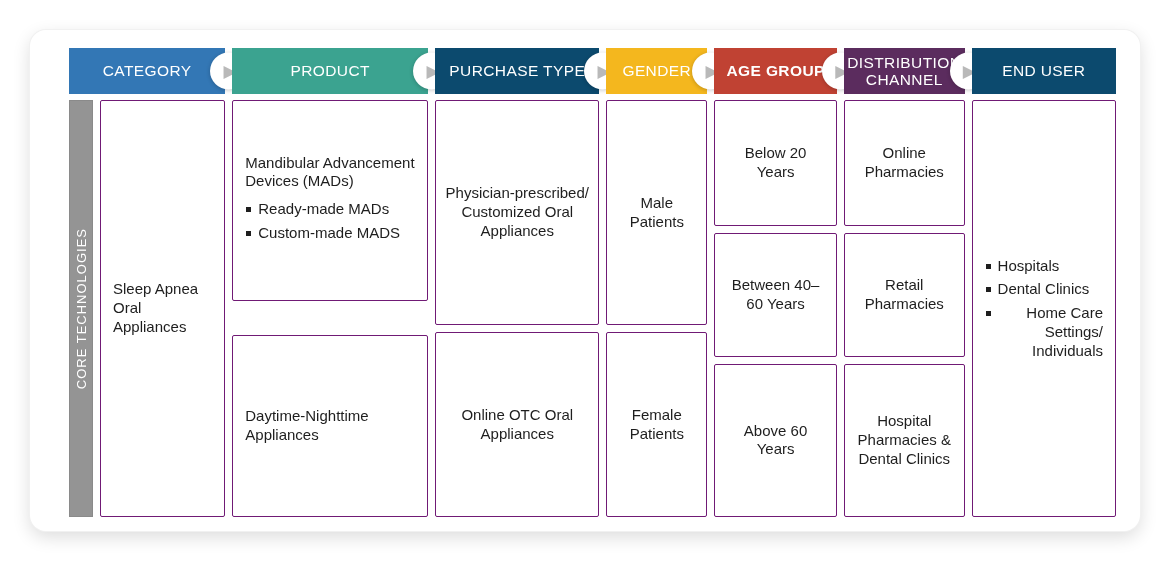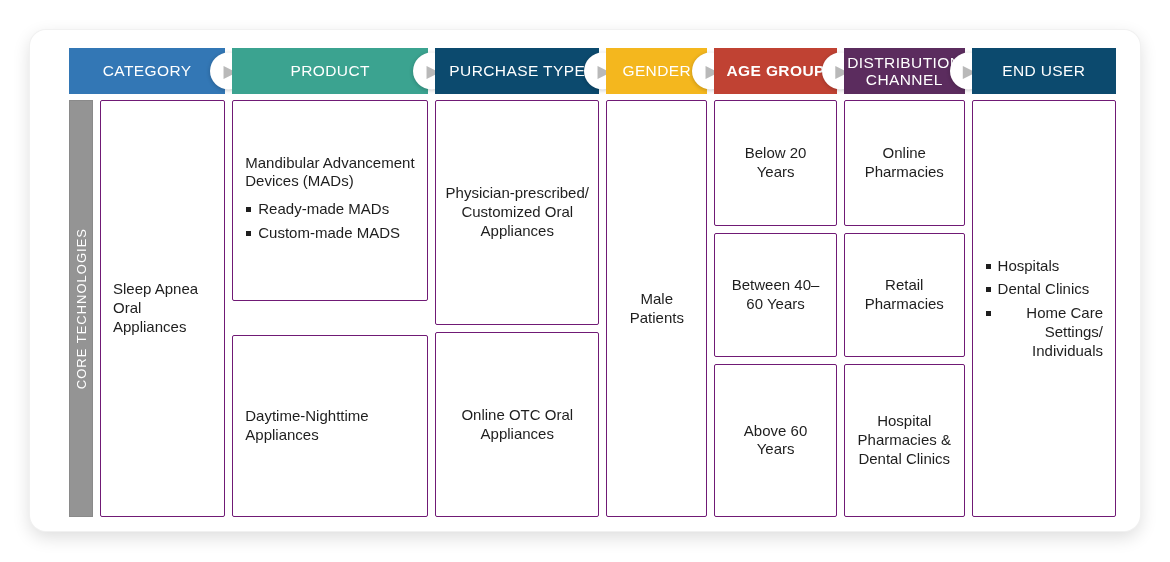--- a/index.html
+++ b/index.html
@@ -216,20 +216,23 @@
         <span>Physician-prescribed/ Customized Oral Appliances</span>
       </div>
       <div class="cell g183">
         <span>Online OTC Oral Appliances</span>
       </div>
     </div>
 
     <div class="col">
       <div class="cell g227">
         <span>Male Patients</span>
+      </div>
+      <div class="cell g183">
+        <span>Female Patients</span>
       </div>
     </div>
 
     <div class="col">
       <div class="cell g122">
         <span>Below 20 Years</span>
       </div>
       <div class="cell g120">
         <span>Between 40–60 Years</span>
       </div>

